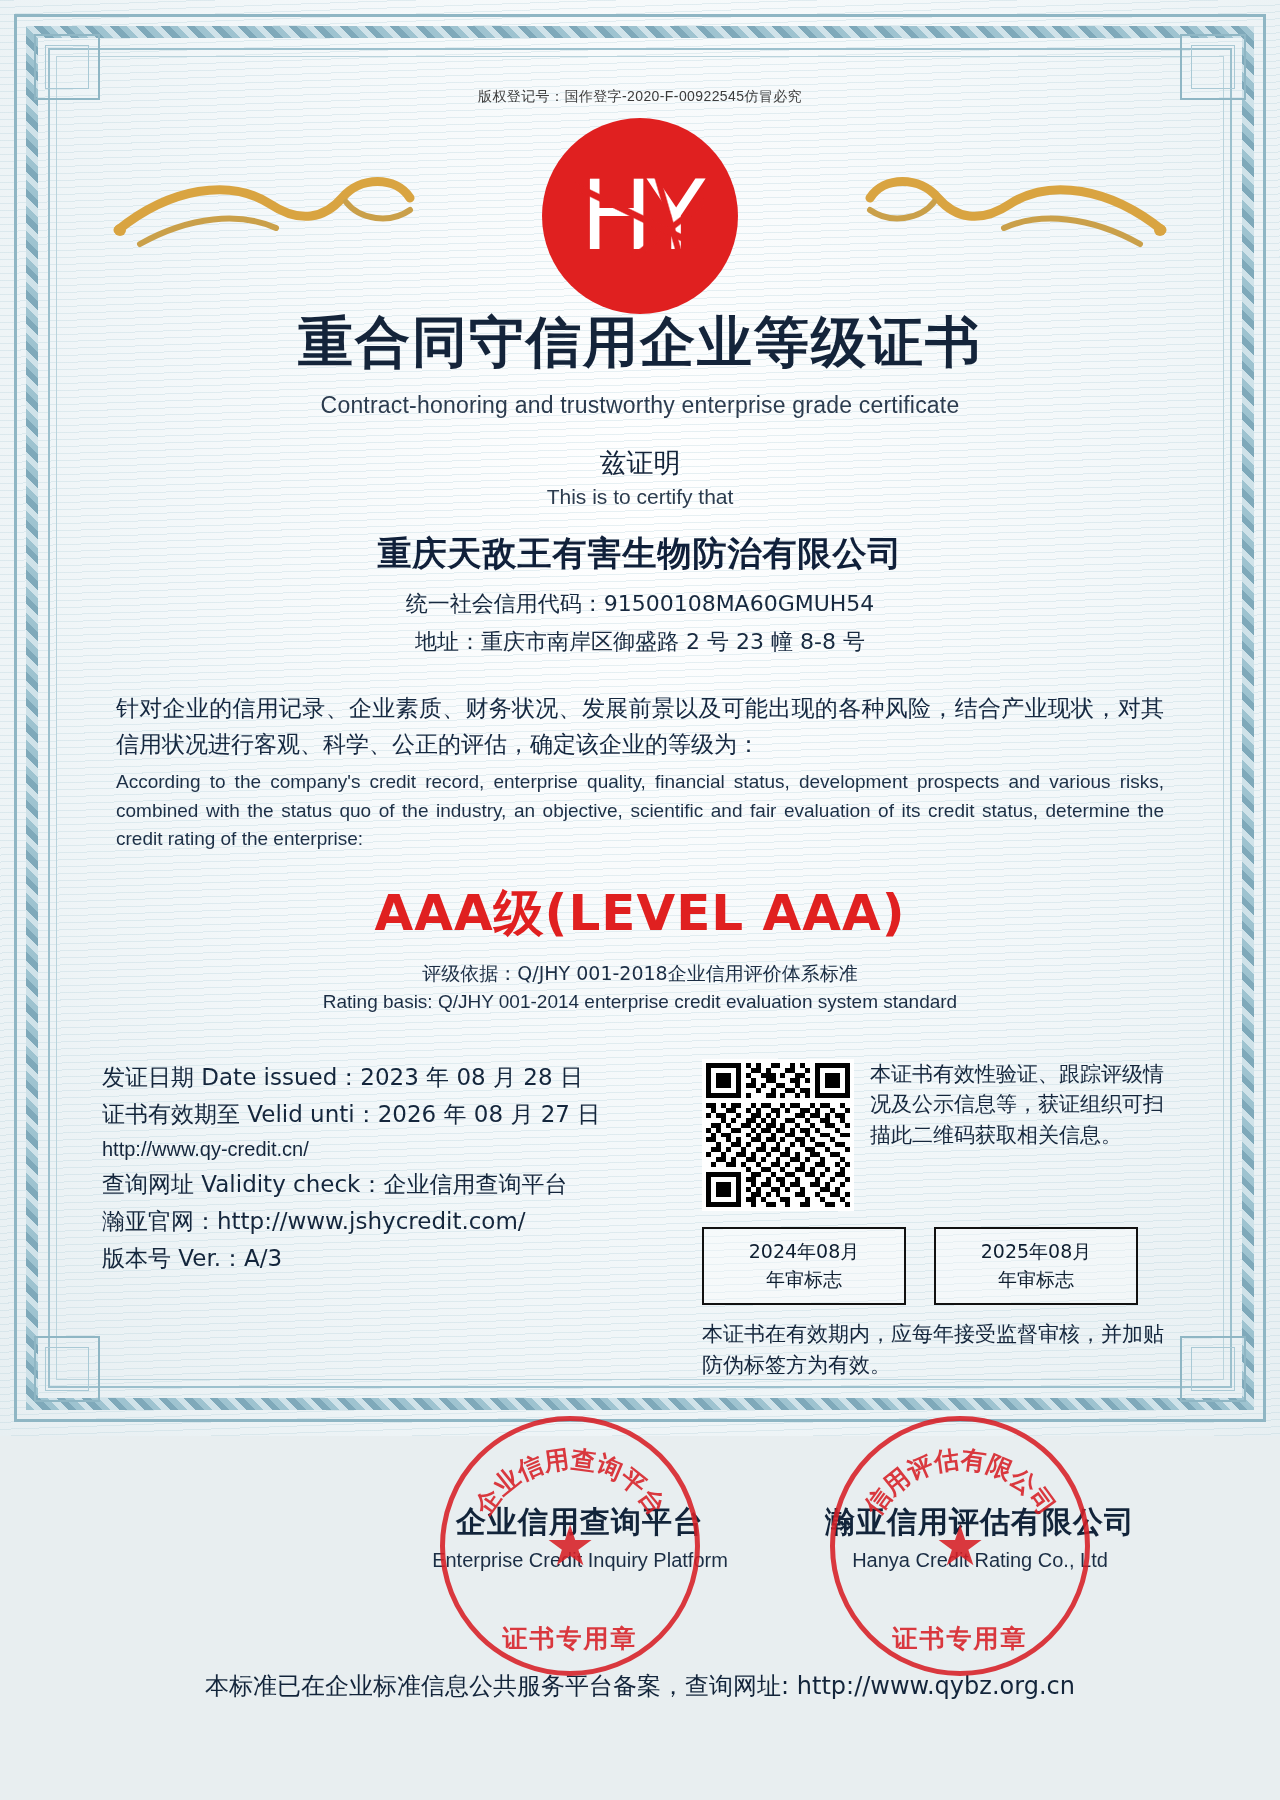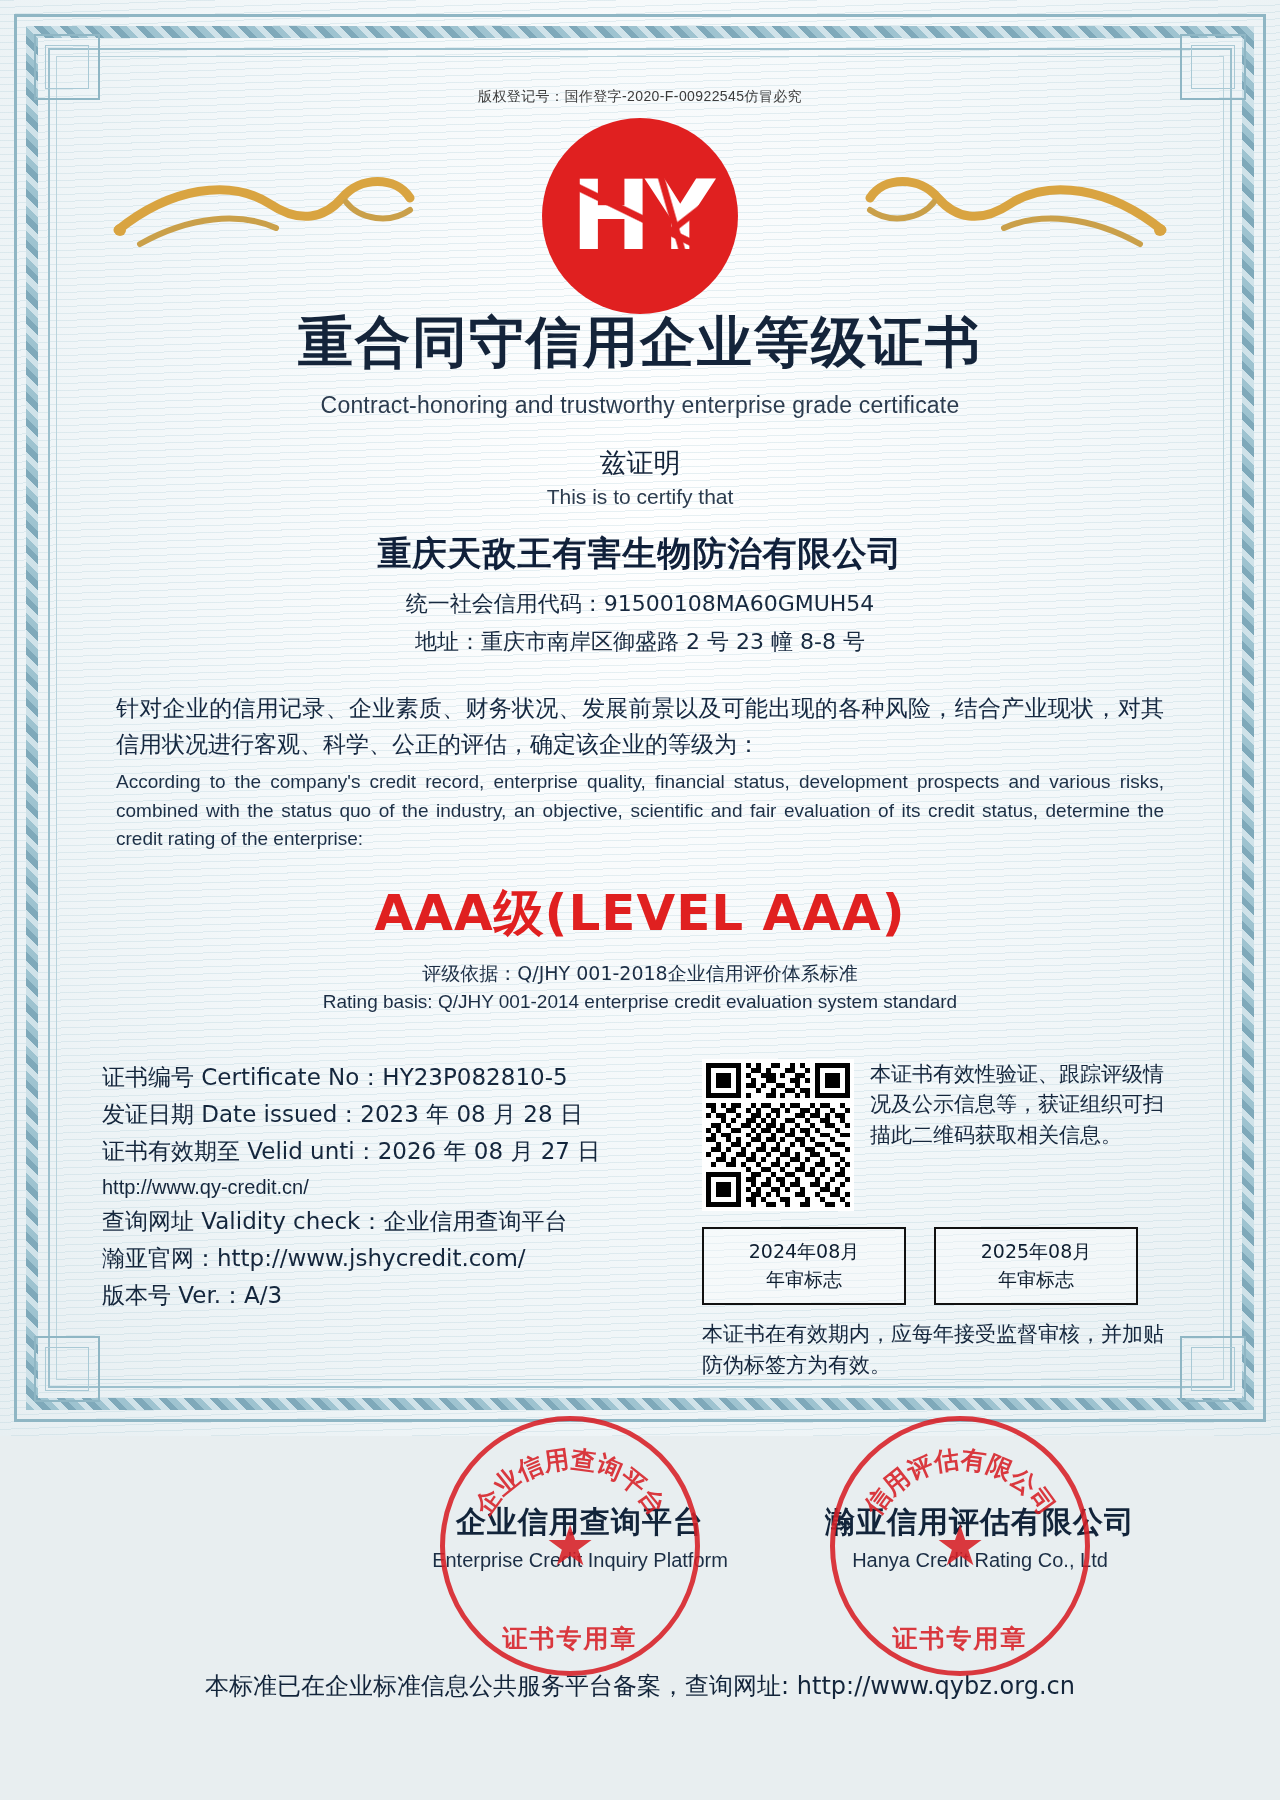--- a/index.html
+++ b/index.html
@@ -79,21 +79,21 @@
   .flourish.left{left:40px;}
   .flourish.right{right:40px;transform:scaleX(-1);}
   .logo-circle{
     position:absolute;left:50%;top:6px;transform:translateX(-50%);
     width:196px;height:196px;border-radius:50%;
     background:#e02020;
     display:flex;align-items:center;justify-content:center;
   }
   .logo-circle .hy{
     color:#ffffff;
-    font-weight:bold;
+    font-weight:normal;
     font-size:96px;
     letter-spacing:-6px;
     font-family:"DejaVu Sans", sans-serif;
     line-height:1;
     position:relative;
   }
   .logo-circle .hy::after{
     content:"";position:absolute;left:-6px;top:6px;right:-6px;bottom:6px;
     background:
       linear-gradient(26deg, rgba(224,32,32,0) 46%, rgba(224,32,32,1) 47%, rgba(224,32,32,1) 51%, rgba(224,32,32,0) 52%),
@@ -338,21 +338,20 @@
       <div class="cn">针对企业的信用记录、企业素质、财务状况、发展前景以及可能出现的各种风险，结合产业现状，对其信用状况进行客观、科学、公正的评估，确定该企业的等级为：</div>
       <div class="en">According to the company's credit record, enterprise quality, financial status, development prospects and various risks, combined with the status quo of the industry, an objective, scientific and fair evaluation of its credit status, determine the credit rating of the enterprise:</div>
     </div>
 
     <div class="level">AAA级(LEVEL AAA)</div>
     <div class="basis-cn">评级依据：Q/JHY 001-2018企业信用评价体系标准</div>
     <div class="basis-en">Rating basis: Q/JHY 001-2014 enterprise credit evaluation system standard</div>
 
     <div class="details">
       <div class="details-left">
-        <div class="row">证书编号 Certificate No：HY23P082810-5</div>
         <div class="row">发证日期 Date issued：2023 年 08 月 28 日</div>
         <div class="row">证书有效期至 Velid unti：2026 年 08 月 27 日</div>
         <div class="row en">http://www.qy-credit.cn/</div>
         <div class="row">查询网址 Validity check：企业信用查询平台</div>
         <div class="row">瀚亚官网：http://www.jshycredit.com/</div>
         <div class="row">版本号 Ver.：A/3</div>
       </div>
 
       <div class="details-right">
         <div class="qr-row">

